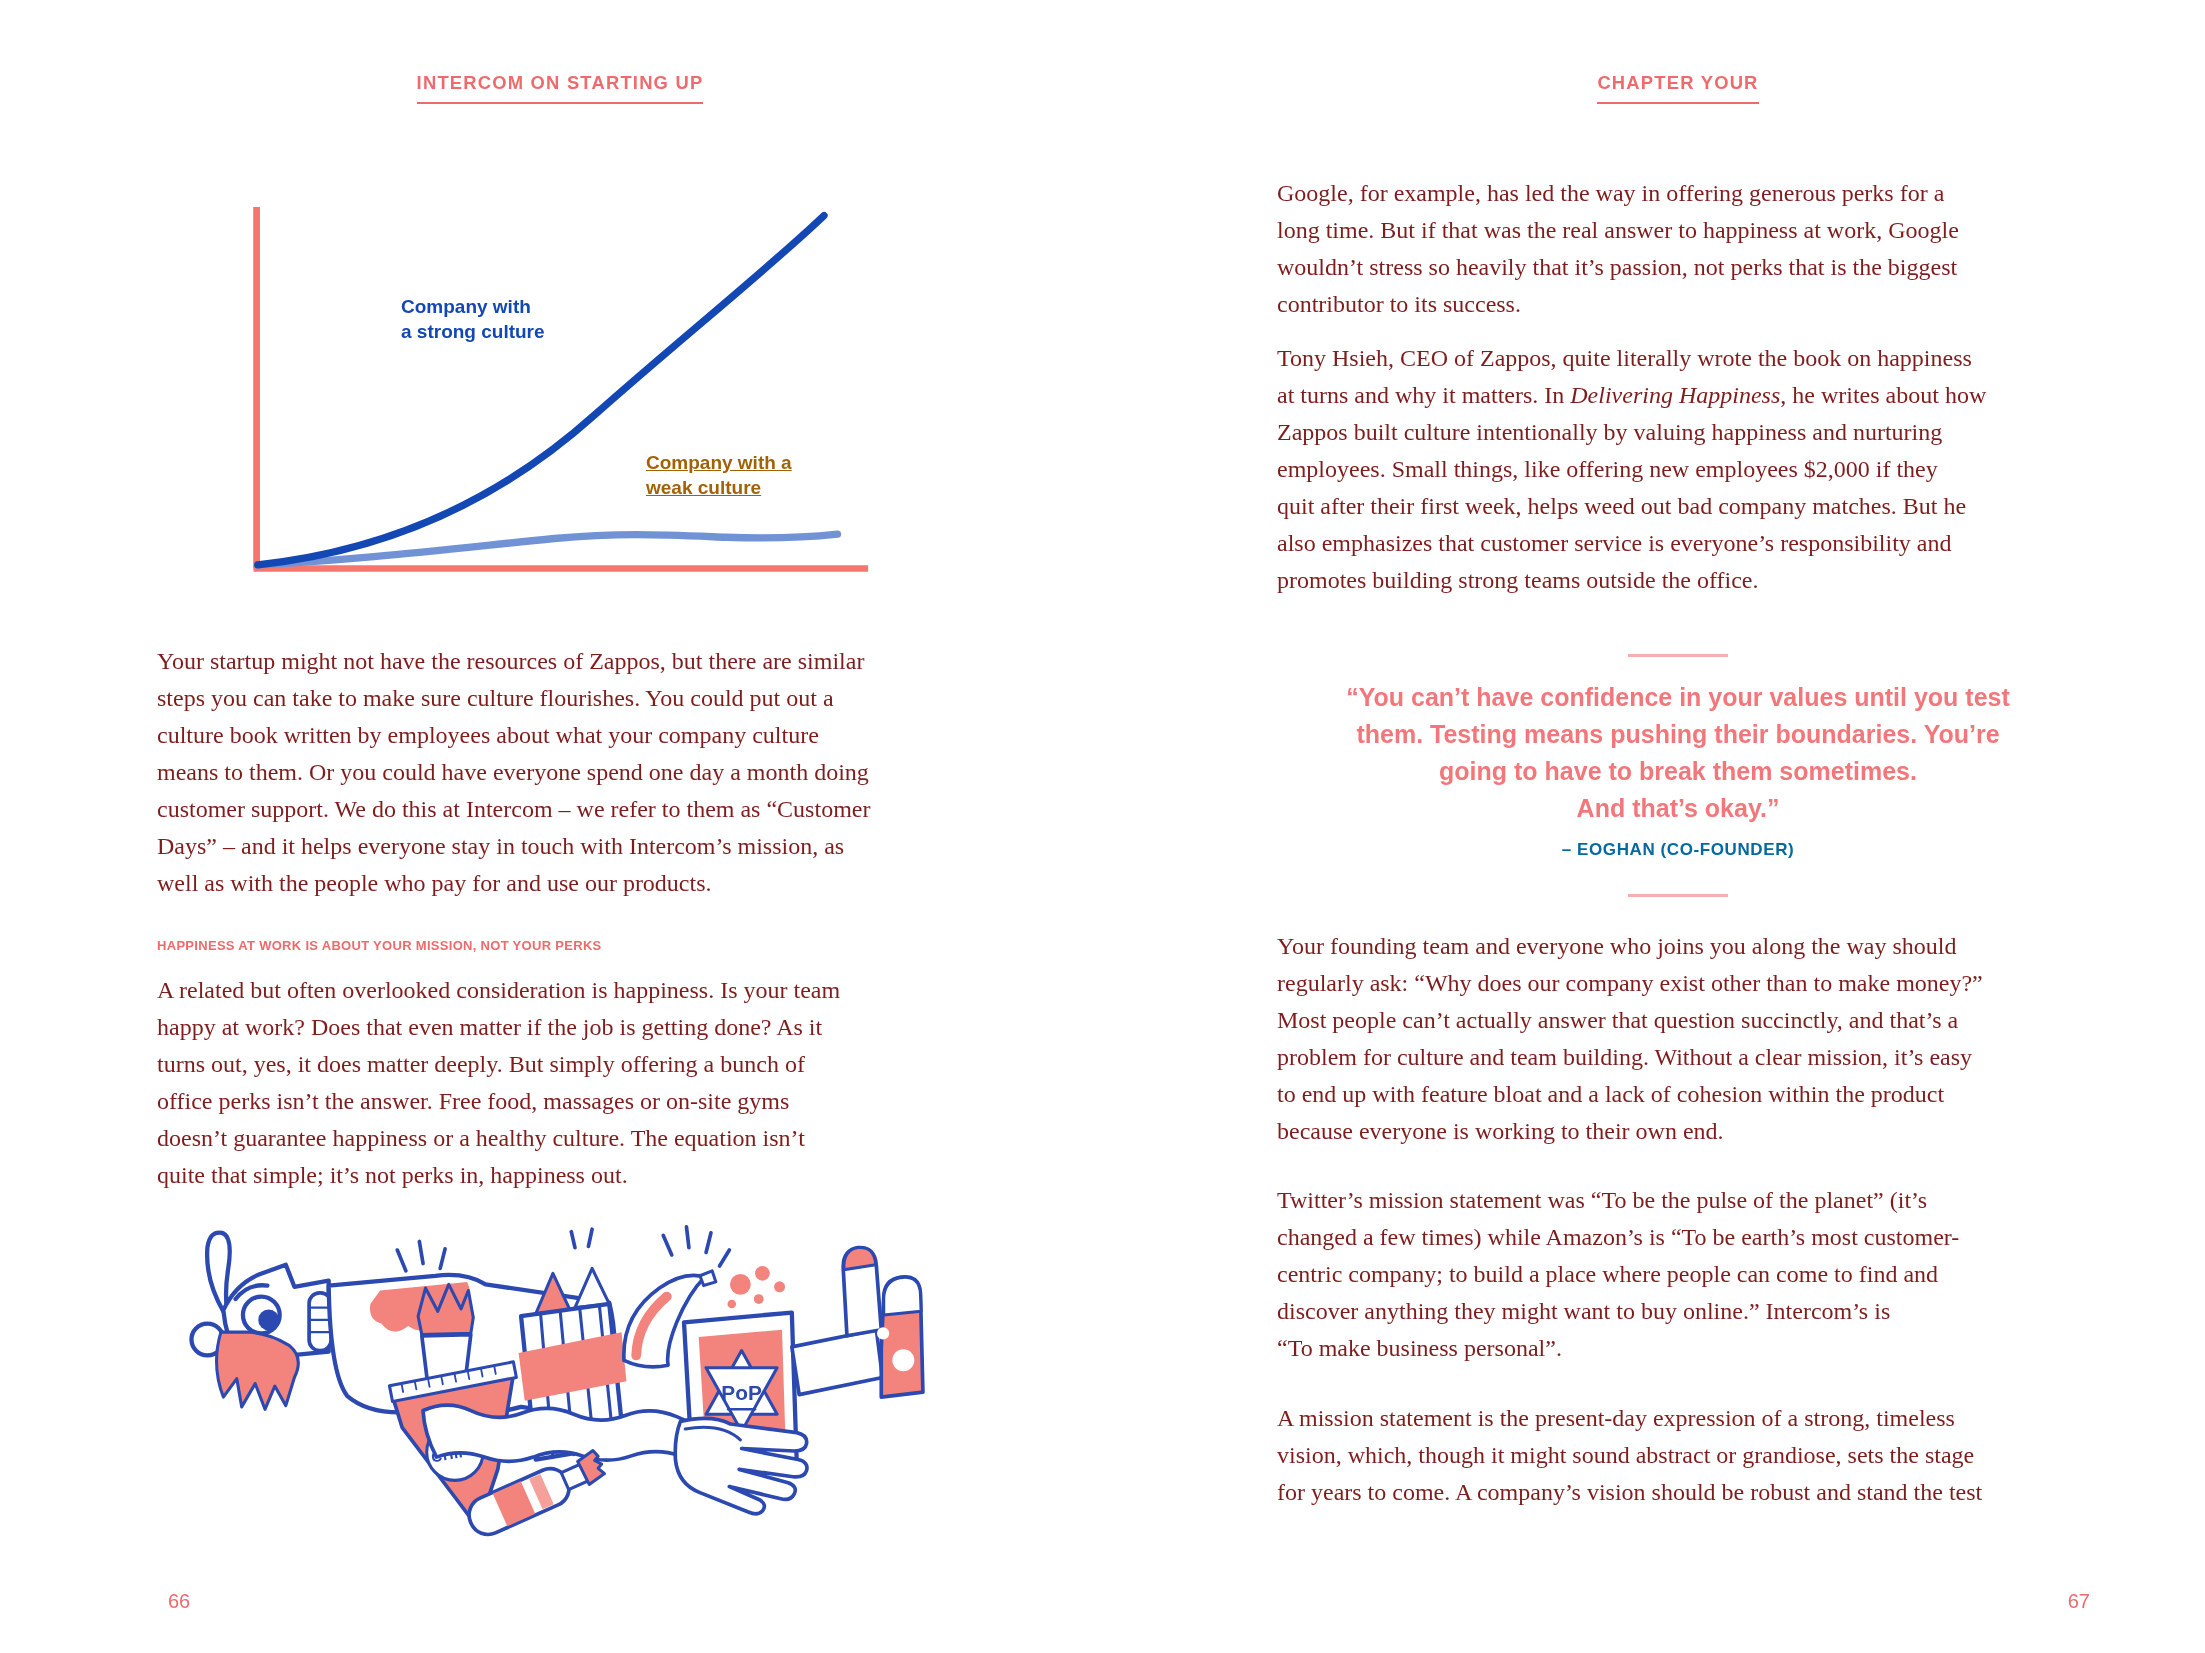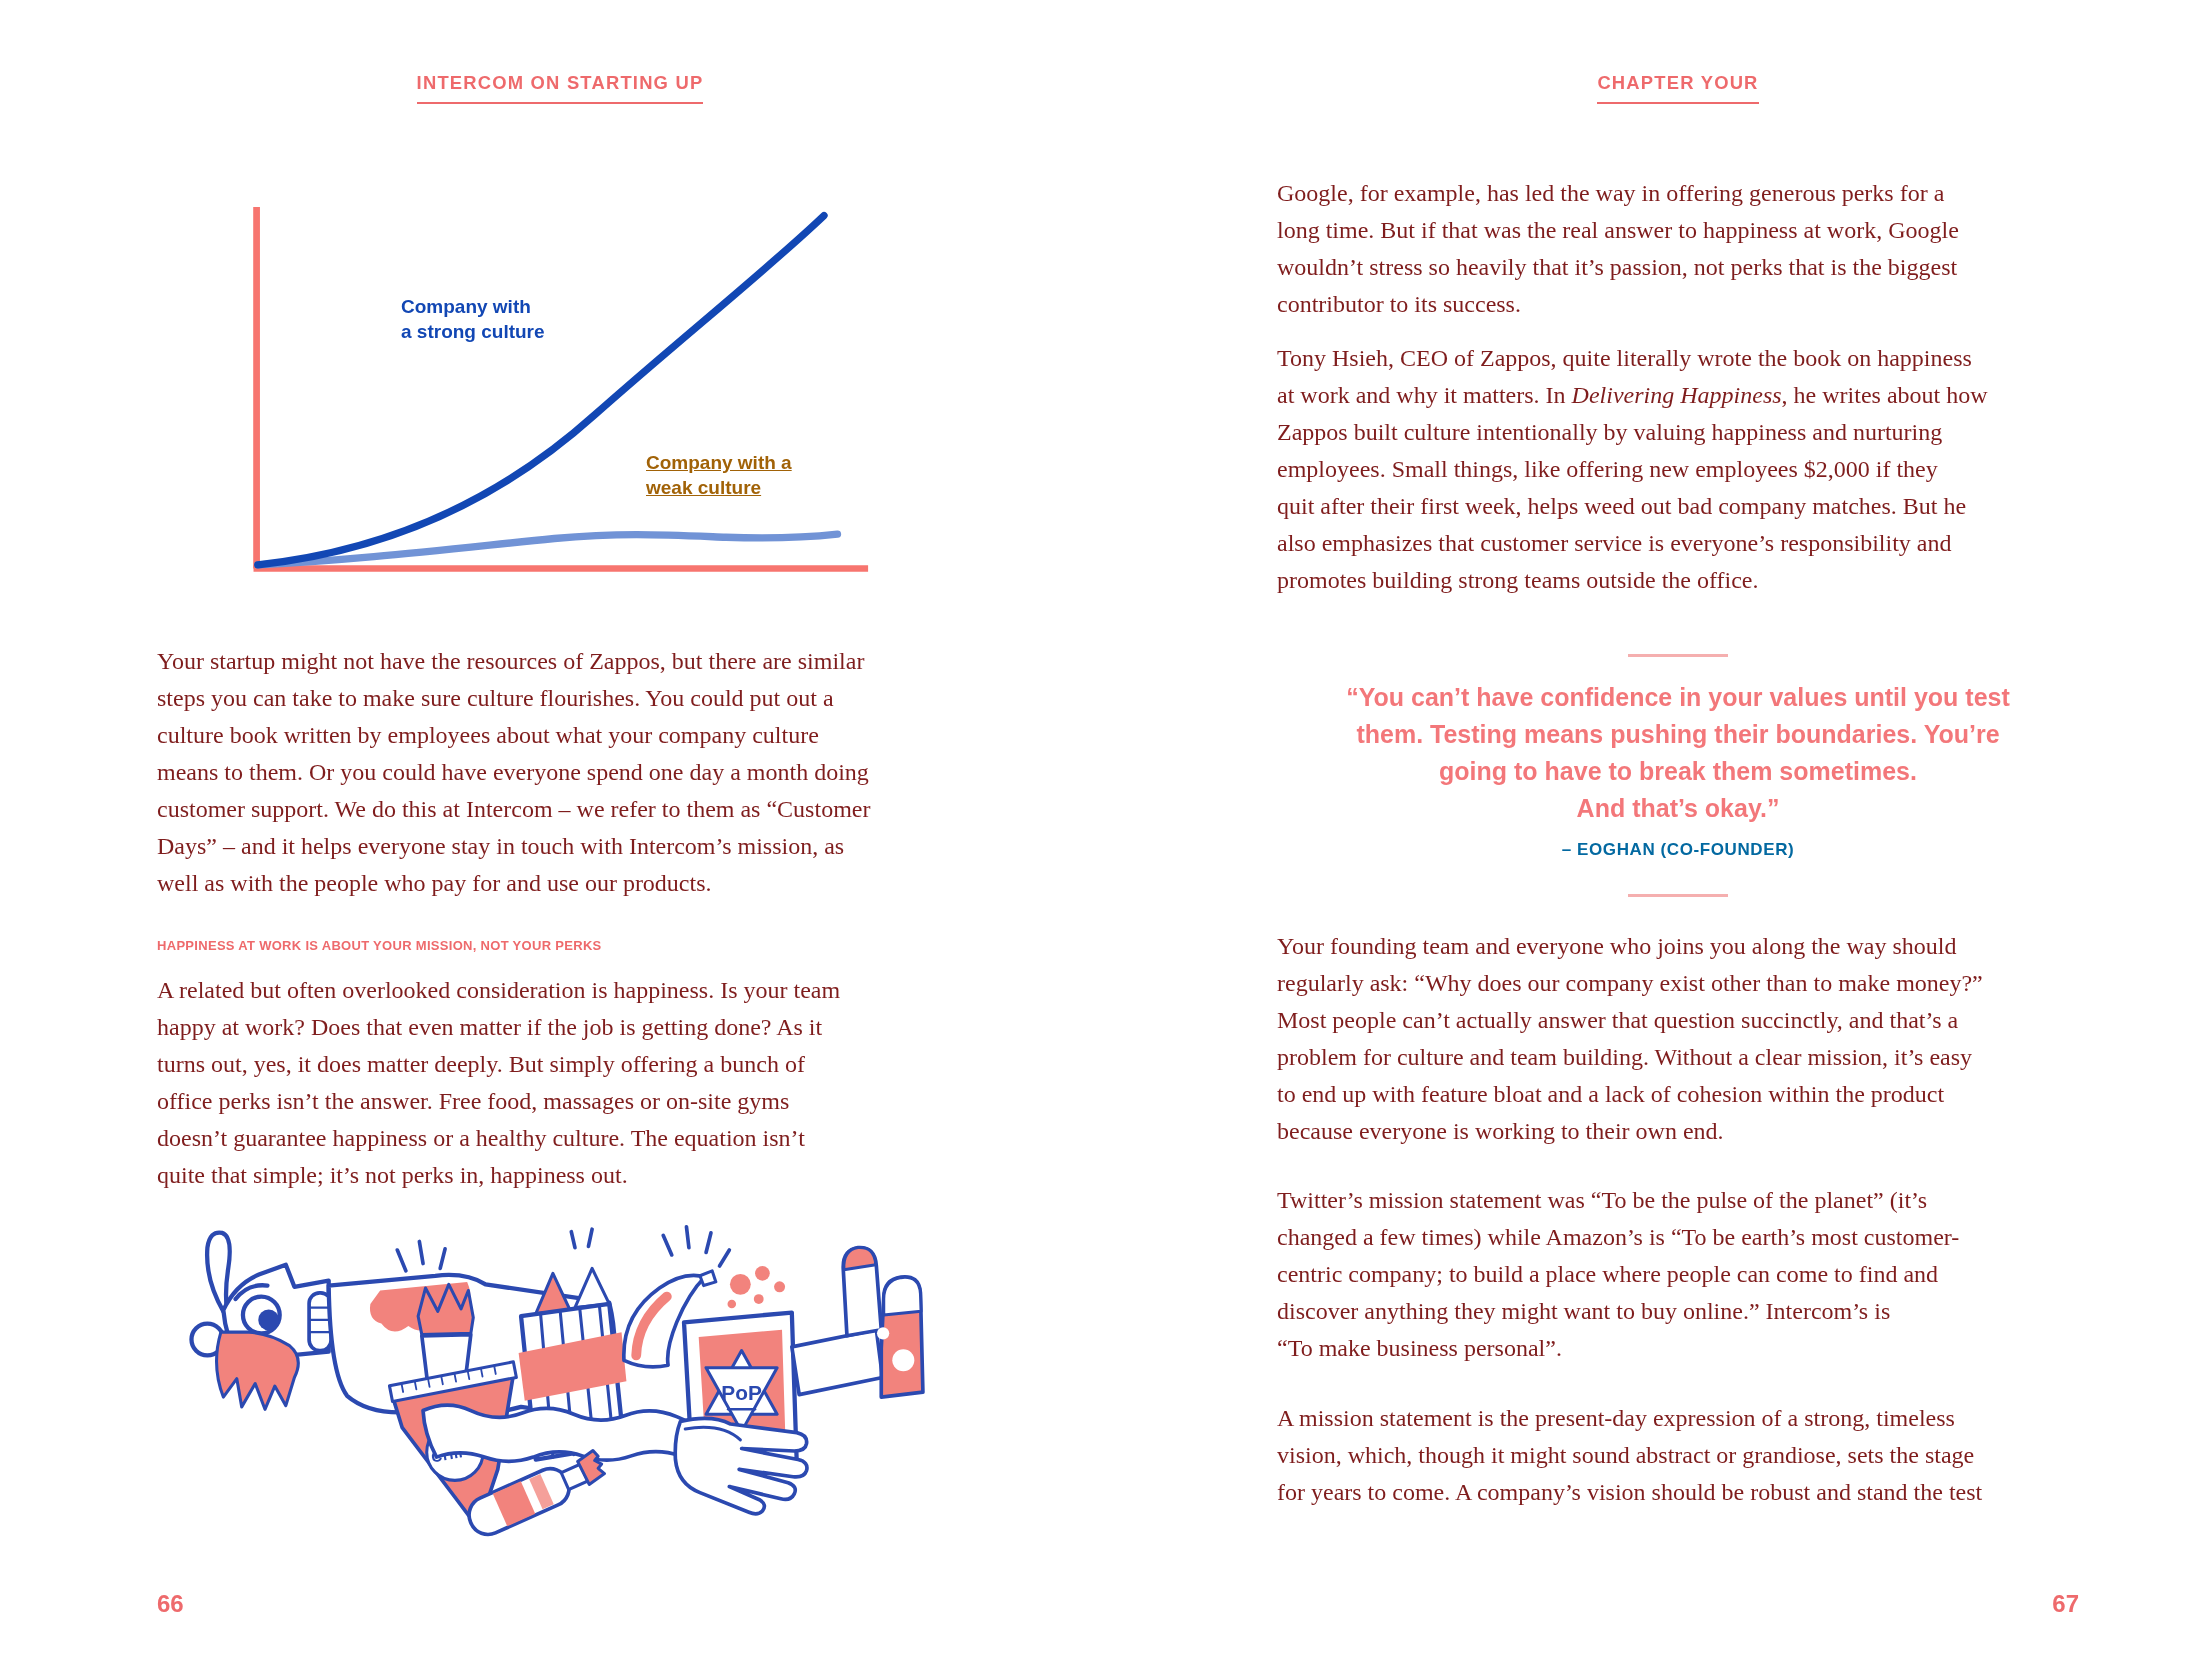--- a/index.html
+++ b/index.html
@@ -52,21 +52,21 @@
     color: #F3777A; text-align: center; white-space: pre;
   }
   .quote-attribution {
     font-family: "Liberation Sans", "DejaVu Sans", sans-serif;
     font-weight: bold; font-size: 17px; letter-spacing: 0.6px;
     color: #0369a1; text-align: center; white-space: pre;
   }
 
   .page-number {
     font-family: "Liberation Sans", "DejaVu Sans", sans-serif;
-    font-weight: bold; font-size: 24px; color: #EE6A6C;
+    font-weight: normal; font-size: 20px; color: #EE6A6C; margin-left: 11px;
   }
 </style>
 </head>
 <body>
 
 <div class="abs page-header-wrap" style="left:157px; width:806px;">
   <span class="page-header">INTERCOM ON STARTING UP</span>
 </div>
 
 <svg class="abs" style="left:248px; top:202px;" width="625" height="377" viewBox="0 0 1020 615">
@@ -215,21 +215,21 @@
 <div class="abs page-header-wrap" style="left:1277px; width:802px;">
   <span class="page-header">CHAPTER YOUR</span>
 </div>
 
 <div class="abs body-para" style="left:1277px; top:175px;">Google, for example, has led the way in offering generous perks for a
 long time. But if that was the real answer to happiness at work, Google
 wouldn’t stress so heavily that it’s passion, not perks that is the biggest
 contributor to its success.</div>
 
 <div class="abs body-para" style="left:1277px; top:340px;"><span>Tony Hsieh, CEO of Zappos, quite literally wrote the book on happiness
-at work and why it matters. In </span><em>Delivering Happiness</em><span>, he writes about how
+at turns and why it matters. In </span><em>Delivering Happiness</em><span>, he writes about how
 Zappos built culture intentionally by valuing happiness and nurturing
 employees. Small things, like offering new employees $2,000 if they
 quit after their first week, helps weed out bad company matches. But he
 also emphasizes that customer service is everyone’s responsibility and
 promotes building strong teams outside the office.</span></div>
 
 <div class="abs quote-rule" style="left:1628px; top:654px;"></div>
 <div class="abs pull-quote" style="left:1277px; top:679px; width:802px;">“You can’t have confidence in your values until you test
 them. Testing means pushing their boundaries. You’re
 going to have to break them sometimes.

